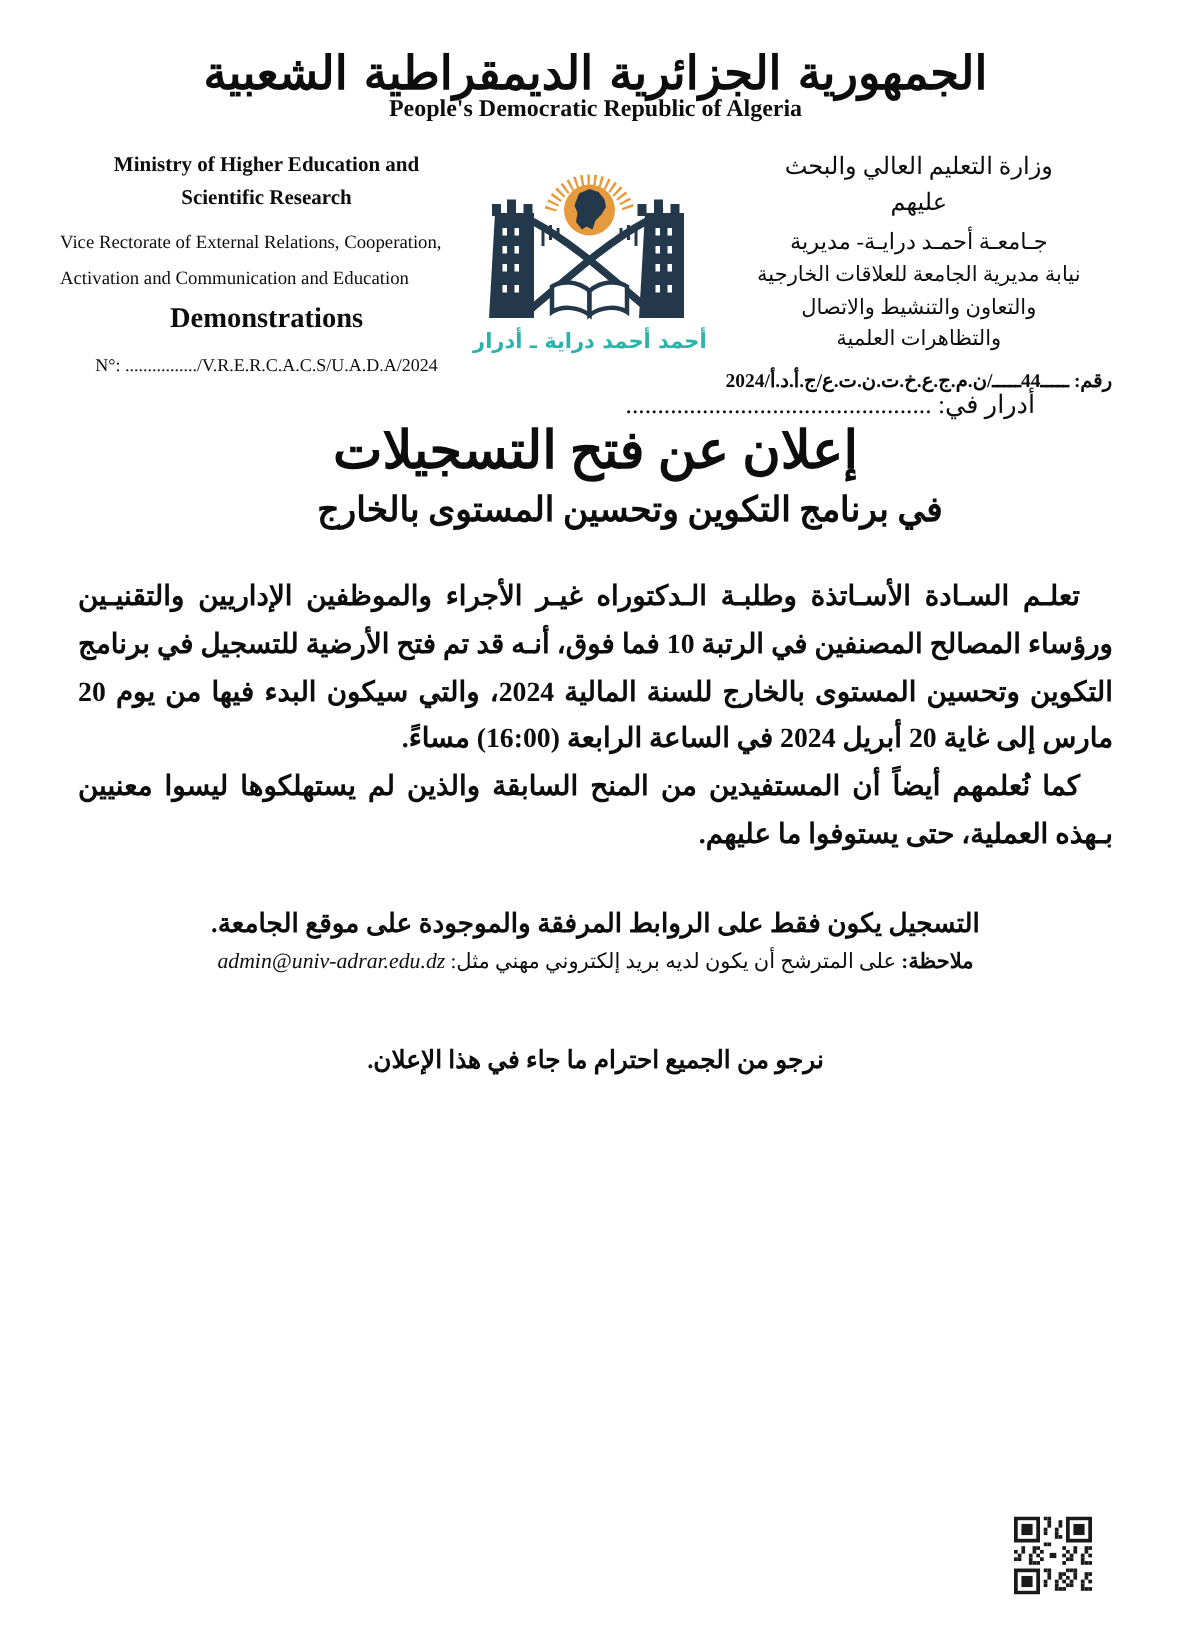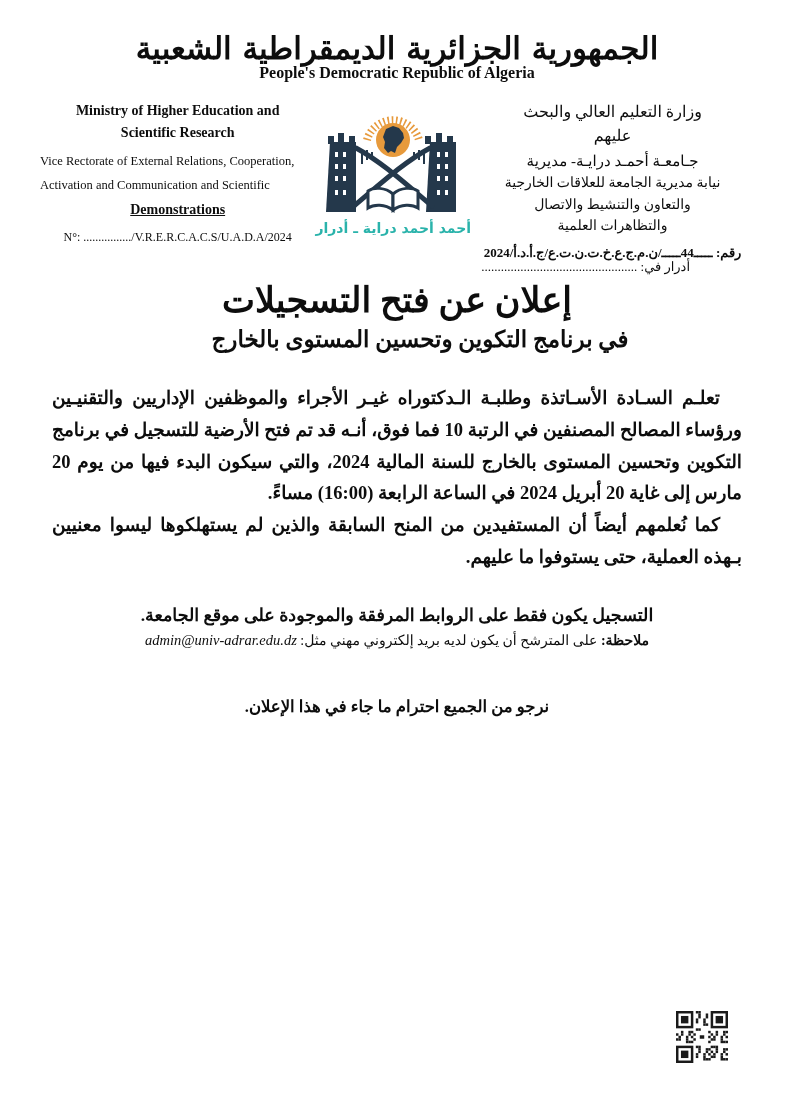--- a/index.html
+++ b/index.html
@@ -11,33 +11,33 @@
     font-size:31px; font-weight:700; direction:rtl; font-family:"DejaVu Serif","Liberation Serif",serif; }
   .country-en { position:absolute; top:64px; left:0; right:0; text-align:center;
     font-size:16px; font-weight:700; }
 
   
   .letterhead { position:absolute; top:100px; left:40px; right:40px; display:flex; }
   .col-en { width:292px; text-align:center; }
   .col-en .ministry { font-size:14px; font-weight:700; line-height:1.55; }
   .col-en .university { font-size:16px; font-style:italic; text-align:left; margin-top:9px; }
   .col-en .vice { font-size:12.5px; text-align:left; margin-top:7px; line-height:1.9; }
-  .col-en .demo { font-size:14px; font-weight:700; text-decoration:underline; margin-top:4px; }
+  .col-en .demo { font-size:19px; font-weight:700; margin-top:4px; }
   .col-en .refno { font-size:12px; margin-top:12px; }
 
   .col-logo { flex:1; display:flex; flex-direction:column; align-items:center; }
 
   .col-ar { width:300px; text-align:center; direction:rtl; }
   .col-ar .ministry { font-size:16px; line-height:1.5; }
   .col-ar .university { font-size:15px; margin-top:4px; }
   .col-ar .vice { font-size:14px; line-height:1.55; margin-top:2px; }
   .col-ar .refno { font-size:13px; font-weight:700; margin-top:8px; direction:rtl; }
 
   
-  .date-line { position:absolute; top:259px; right:104px; direction:rtl; font-size:13px; }
+  .date-line { position:absolute; top:259px; right:104px; direction:rtl; font-size:17px; }
   .date-line .dots { letter-spacing:1px; }
 
   
   .main-title { position:absolute; top:280px; left:0; right:0; text-align:center;
     font-size:35px; font-weight:700; direction:rtl; }
   .sub-title { position:absolute; top:326px; left:0; right:0; text-align:center;
     font-size:23px; font-weight:700; direction:rtl;padding-left:46px; }
 
   
   .body-text { position:absolute; top:383px; left:52px; right:52px; direction:rtl;
@@ -73,21 +73,21 @@
 
   <div class="letterhead">
 
     <div class="col-en">
       <div class="ministry">
         <span>Ministry of Higher Education and</span><br>
         <span>Scientific Research</span>
       </div>
       <div class="vice">
         <span>Vice Rectorate of External Relations, Cooperation,</span><br>
-        <span>Activation and Communication and Scientific</span>
+        <span>Activation and Communication and Education</span>
       </div>
       <div class="demo">Demonstrations</div>
       <div class="refno">N°: ................/V.R.E.R.C.A.C.S/U.A.D.A/2024</div>
     </div>
 
     <div class="col-logo">
       <svg class="logo-svg" width="150" height="118" viewBox="0 0 150 118">
 
         <path d="M49 40 A 27 27 0 0 1 101 40" fill="none" stroke="#e79a3c" stroke-width="8" stroke-dasharray="1.6 2.6"></path>
 

